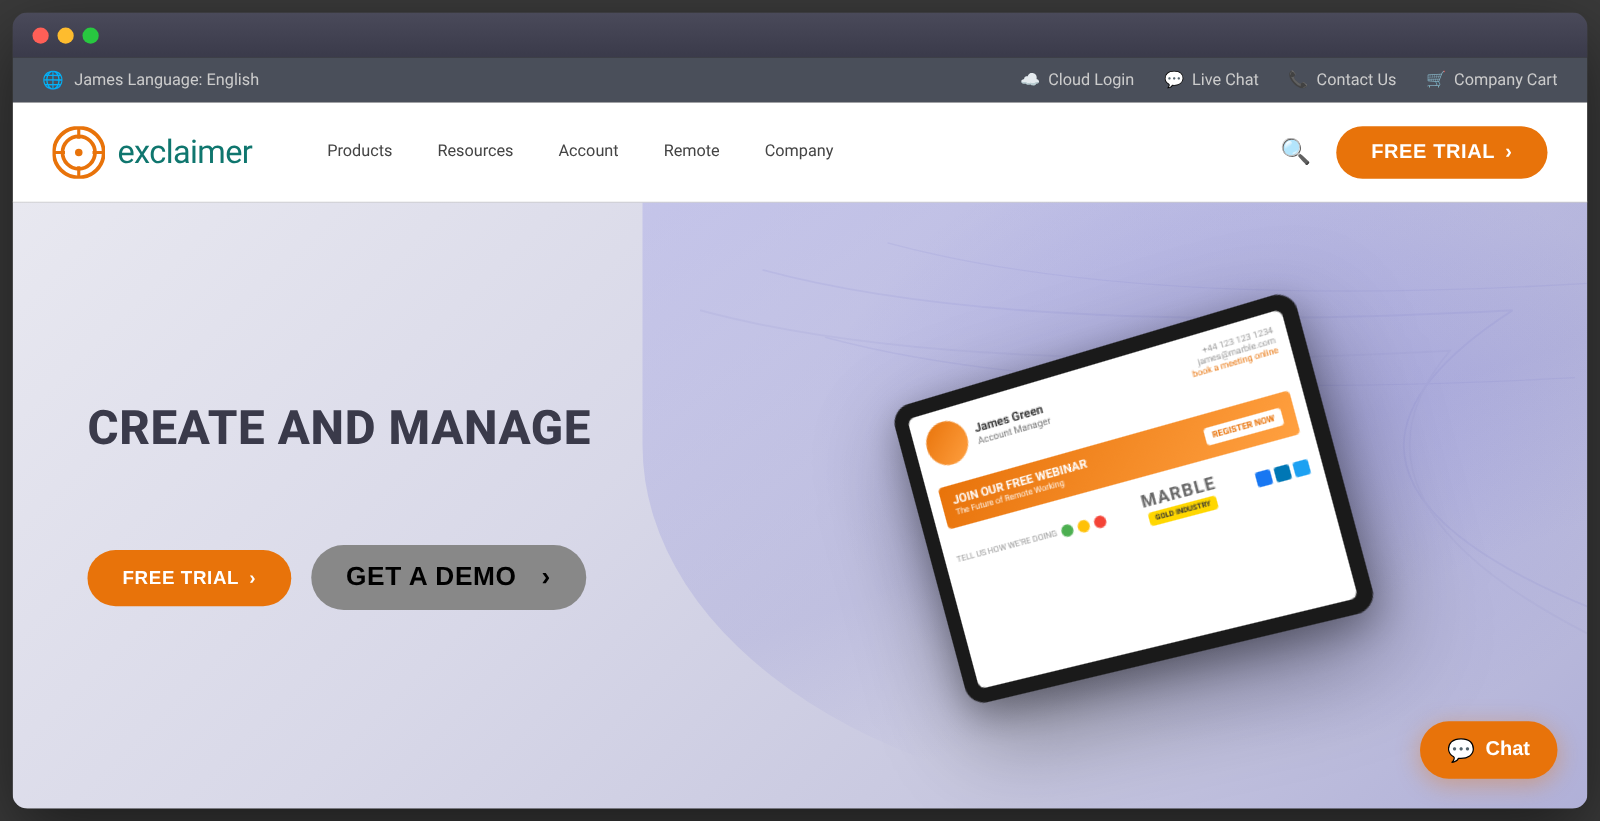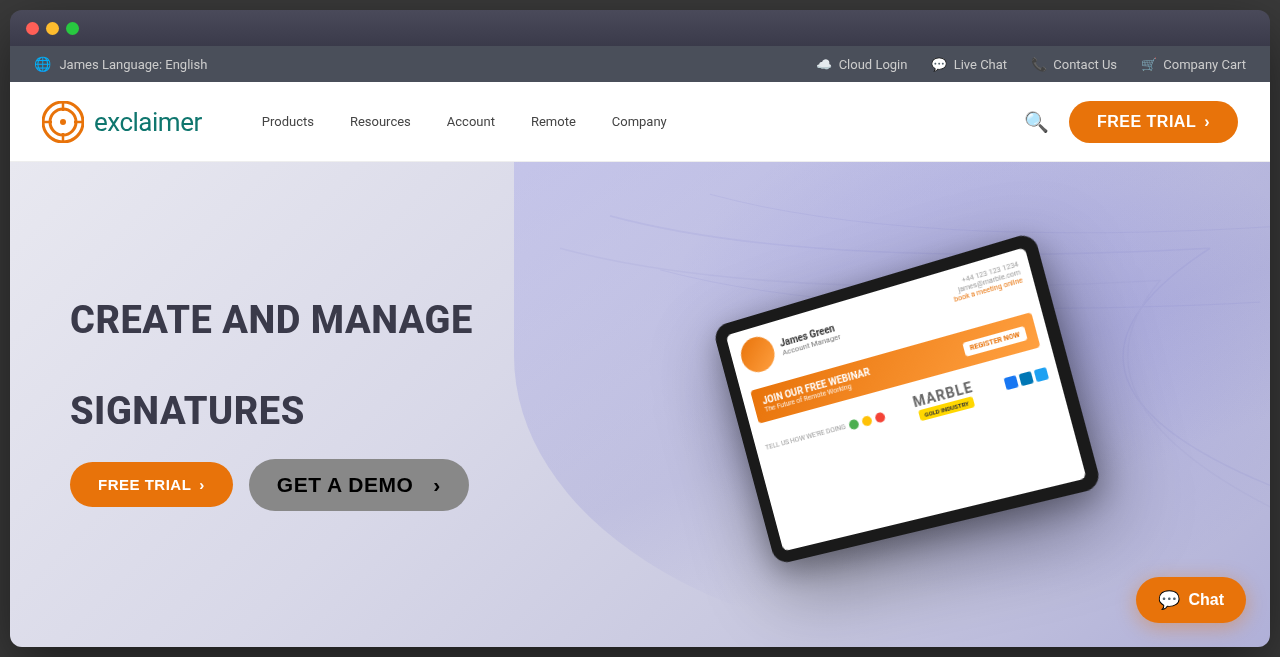--- a/index.html
+++ b/index.html
@@ -520,21 +520,20 @@
         <path d="M 700 30 Q 900 80 1260 60" stroke="#8888cc" stroke-width="1" fill="none"></path>
         <path d="M 550 80 Q 750 130 1150 110 Q 1050 220 1260 320" stroke="#9999cc" stroke-width="1.5" fill="none"></path>
       </svg>
 
       <div class="hero-bg-curve"></div>
 
       <div class="hero-content">
         <h1 class="hero-title">
           <span>CREATE AND MANAGE</span><br>
           <br>
-          <span>SIGNATURES</span>
         </h1>
         <div class="hero-buttons">
           <button class="btn-free-trial">
             <span>FREE TRIAL</span>
             <span>›</span>
           </button>
           <button class="btn-get-demo">
             <span>GET A DEMO</span>
             <span>›</span>
           </button>

